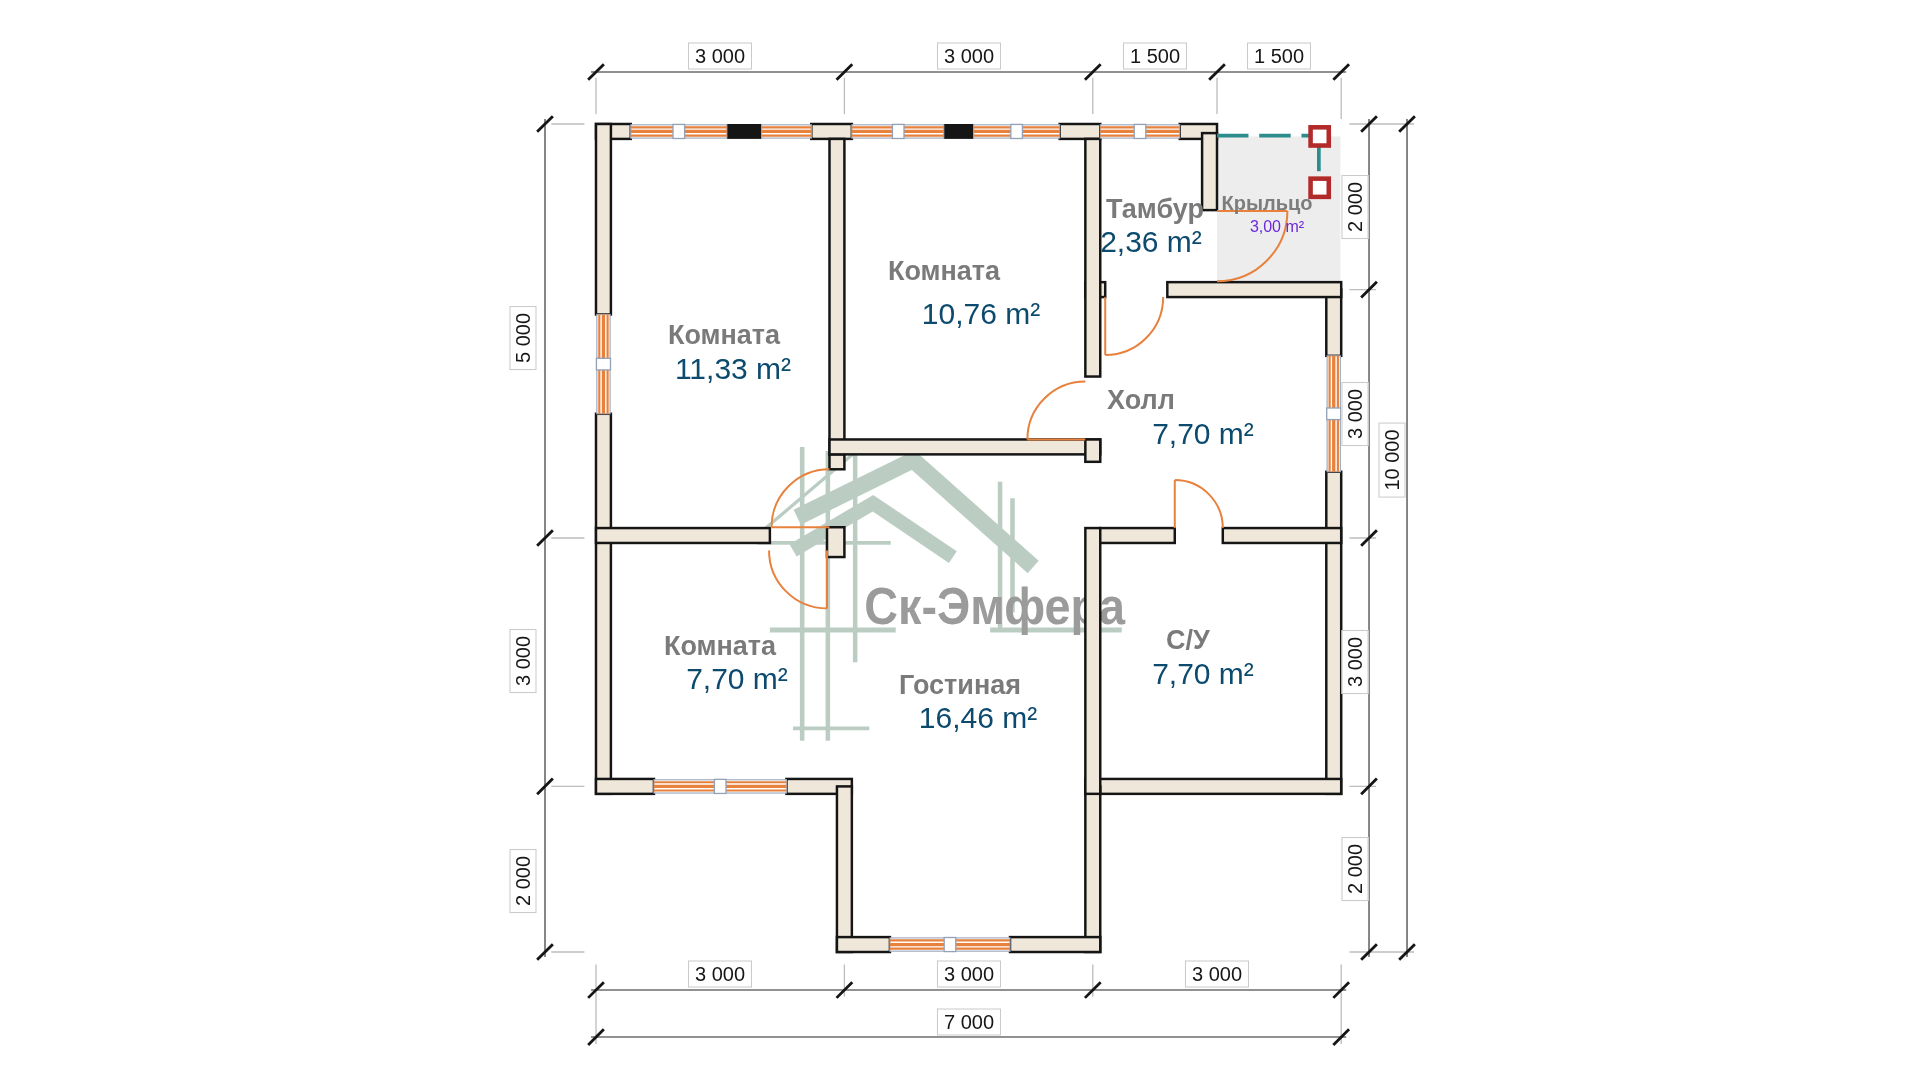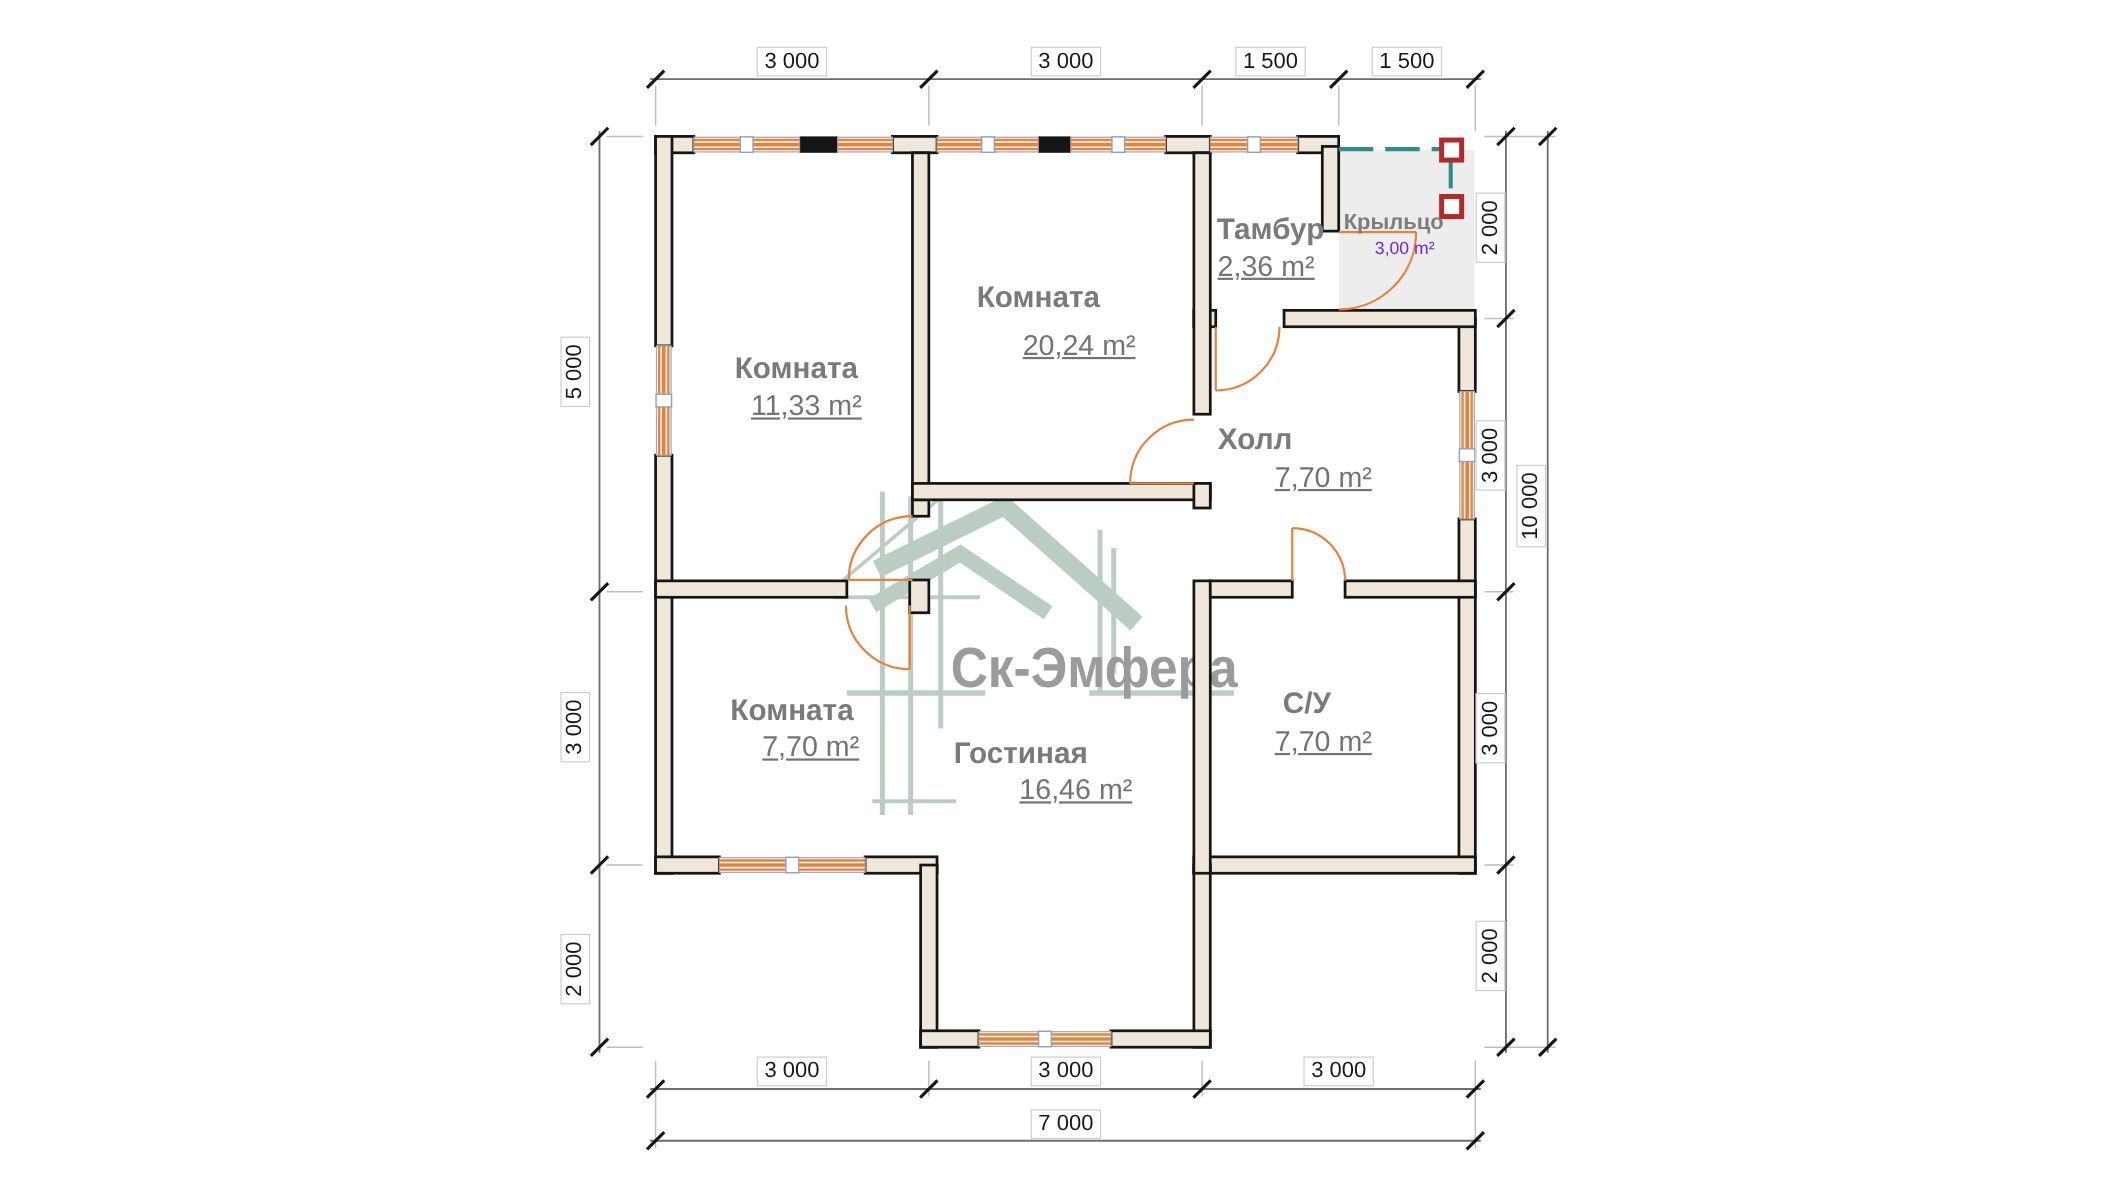--- a/index.html
+++ b/index.html
@@ -1,21 +1,21 @@
 <!DOCTYPE html>
 <html><head>
 <meta charset="utf-8">
 <style>
   html,body{margin:0;padding:0;background:#ffffff;}
   #stage{position:relative;width:1920px;height:1080px;background:#ffffff;overflow:hidden;
          font-family:"Liberation Sans", sans-serif;}
   #stage svg{position:absolute;left:0;top:0;}
   .lbl{position:absolute;transform:translate(-50%,-50%);white-space:nowrap;}
   .room-name{font-size:27px;font-weight:bold;color:#7a7a7a;}
-  .room-area{font-size:26px;color:#737373;text-decoration:underline;}
+  .room-area{font-size:30px;color:#0c4a6e;}
   .porch-name{font-size:20px;font-weight:bold;color:#7d7d7d;text-align:right;}
   .porch-area{font-size:16px;color:#6d28d9;}
   .dim{font-size:20px;color:#161616;background:#ffffff;border:1px solid #c9c9c9;
        padding:0 6px;line-height:25px;}
   .dim.v{transform:translate(-50%,-50%) rotate(-90deg);}
 </style>
 </head>
 <body>
 
 <div id="stage">
@@ -155,30 +155,30 @@
                M9700 95 L9890 -95 M9700 10095 L9890 9905
                M-95 10554 L95 10364 M2905 10554 L3095 10364 M5905 10554 L6095 10364 M8905 10554 L9095 10364
                M-95 11122 L95 10932 M8905 11122 L9095 10932"></path>
     </g>
   </g>
 </svg>
 
 <div class="lbl room-name" style="left:724px;top:335px">Комната</div>
 <div class="lbl room-area" style="left:733px;top:369px">11,33 m²</div>
 <div class="lbl room-name" style="left:944px;top:271px">Комната</div>
-<div class="lbl room-area" style="left:981px;top:314px">20,24 m²</div>
+<div class="lbl room-area" style="left:981px;top:314px">10,76 m²</div>
 <div class="lbl room-name" style="left:1155px;top:209px">Тамбур</div>
 <div class="lbl room-area" style="left:1151px;top:242px">2,36 m²</div>
 <div class="lbl porch-name" style="left:1267px;top:203px">Крыльцо</div>
 <div class="lbl porch-area" style="left:1277px;top:227px">3,00 m²</div>
 <div class="lbl room-name" style="left:1141px;top:400px">Холл</div>
 <div class="lbl room-area" style="left:1203px;top:434px">7,70 m²</div>
 <div class="lbl room-name" style="left:720px;top:646px">Комната</div>
 <div class="lbl room-area" style="left:737px;top:679px">7,70 m²</div>
-<div class="lbl room-name" style="left:928px;top:685px">Гостиная</div>
+<div class="lbl room-name" style="left:960px;top:685px">Гостиная</div>
 <div class="lbl room-area" style="left:978px;top:718px">16,46 m²</div>
 <div class="lbl room-name" style="left:1188px;top:640px">С/У</div>
 <div class="lbl room-area" style="left:1203px;top:674px">7,70 m²</div>
 
 <div class="lbl dim" style="left:720px;top:56px">3 000</div>
 <div class="lbl dim" style="left:969px;top:56px">3 000</div>
 <div class="lbl dim" style="left:1155px;top:56px">1 500</div>
 <div class="lbl dim" style="left:1279px;top:56px">1 500</div>
 
 <div class="lbl dim v" style="left:523px;top:338px">5 000</div>

